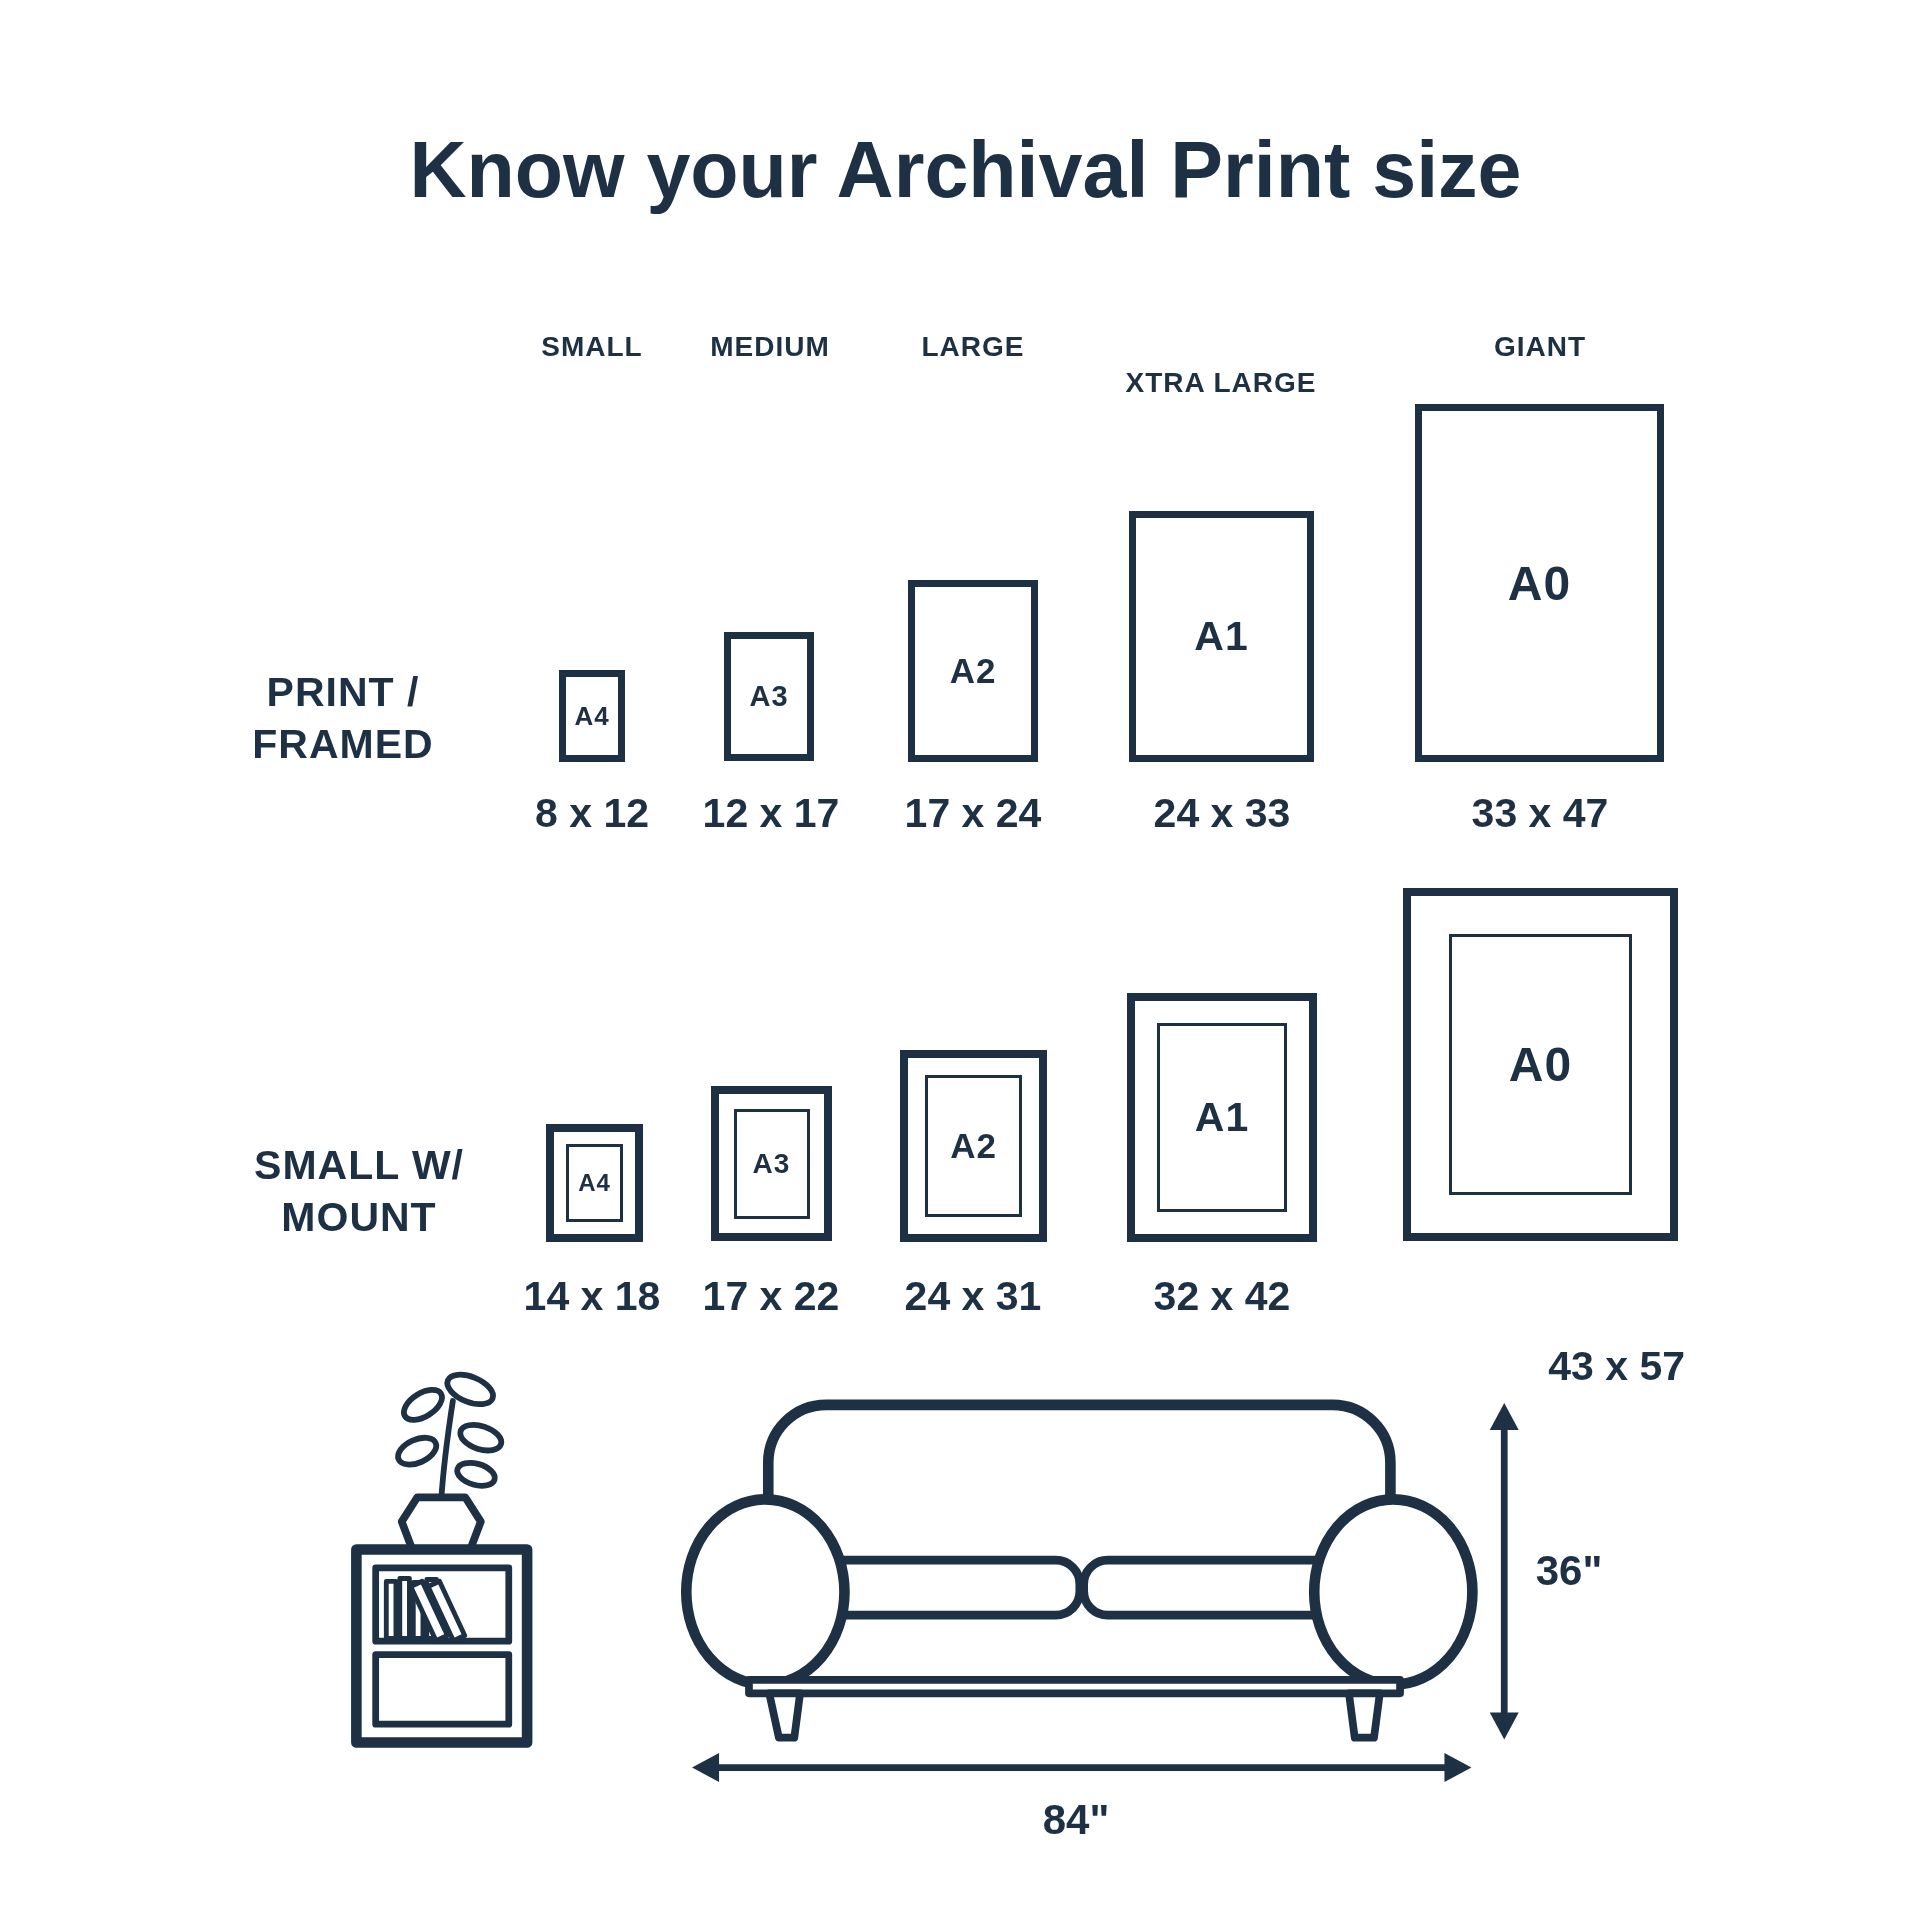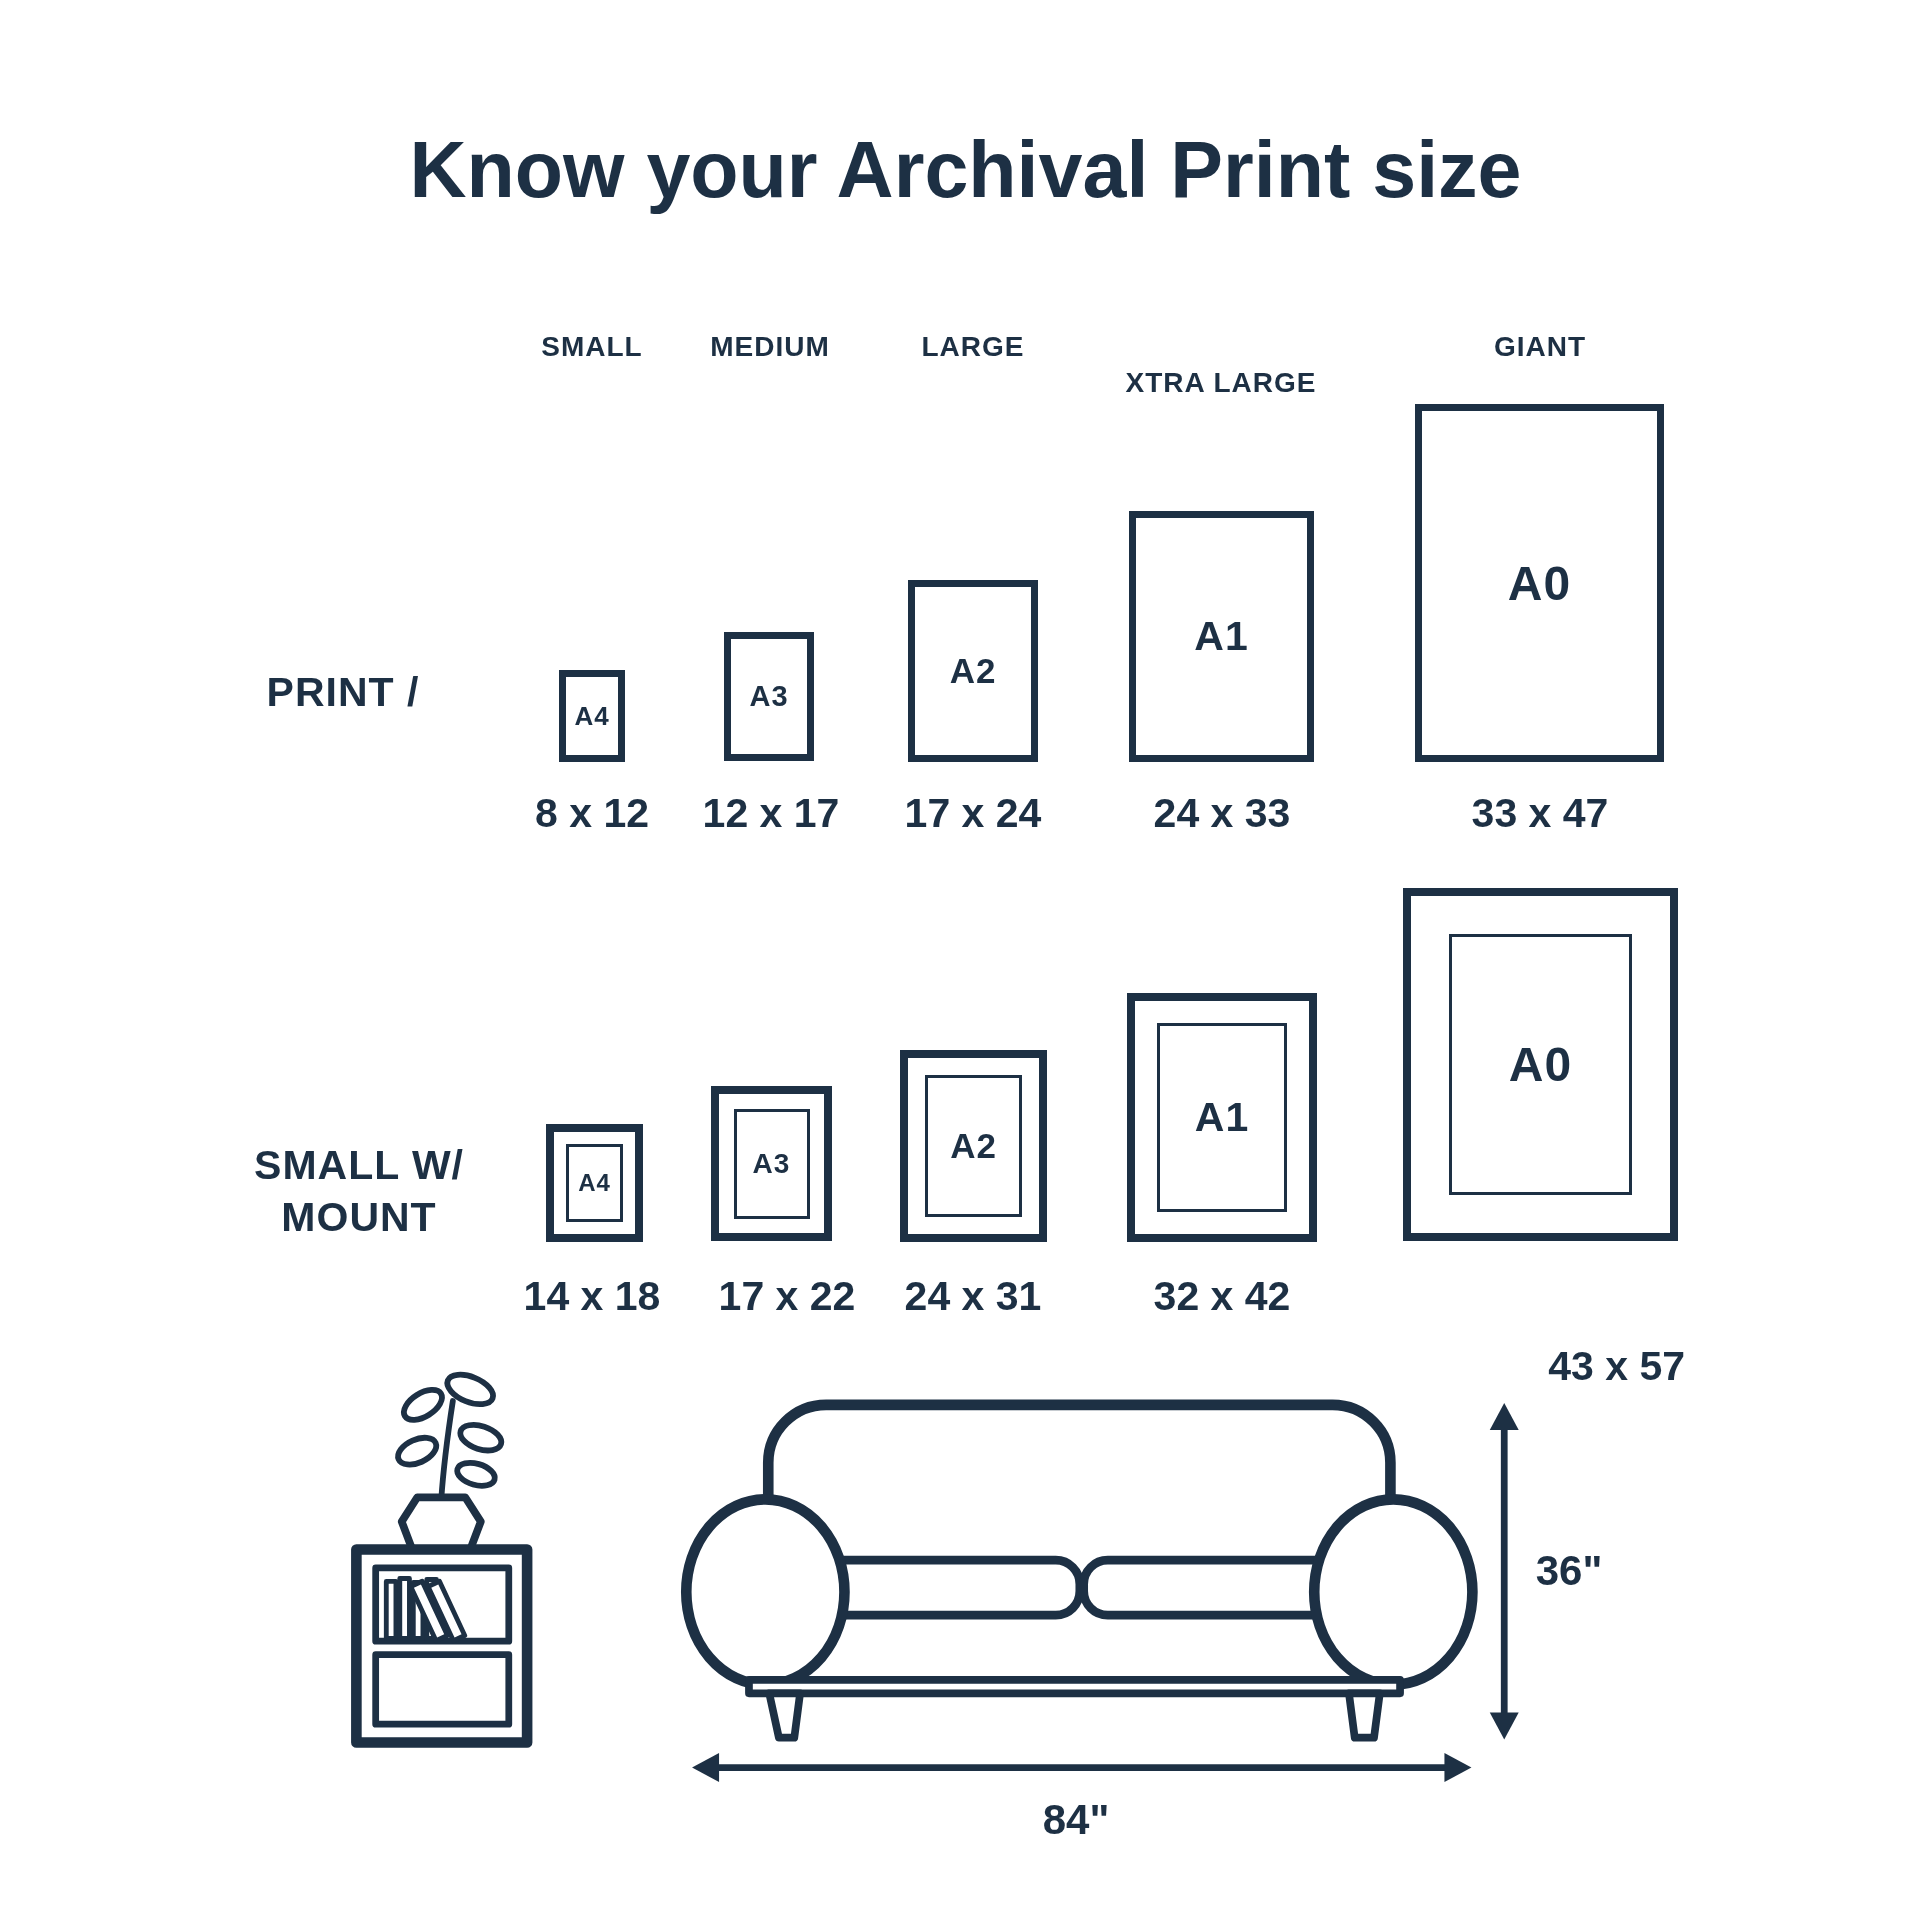--- a/index.html
+++ b/index.html
@@ -79,20 +79,21 @@
 <div class="abs title">Know your Archival Print size</div>
 
 <div class="abs col-header" style="left:399px;">SMALL</div>
 <div class="abs col-header" style="left:577px;">MEDIUM</div>
 <div class="abs col-header" style="left:780px;">LARGE</div>
 <div class="abs col-header" style="left:1028px;margin-top:36px;">XTRA LARGE</div>
 <div class="abs col-header" style="left:1347px;">GIANT</div>
 
 <div class="abs row-label" style="left:150px;top:666px;">
   <div>PRINT /</div>
+  <div>FRAMED</div>
 </div>
 
 <div class="abs print-frame" style="left:559px;top:670px;width:66px;height:92px;">
   <span class="paper-label" style="font-size:26px;">A4</span>
 </div>
 <div class="abs print-frame" style="left:724px;top:632px;width:90px;height:129px;">
   <span class="paper-label" style="font-size:29px;">A3</span>
 </div>
 <div class="abs print-frame" style="left:908px;top:580px;width:130px;height:182px;">
   <span class="paper-label" style="font-size:35px;">A2</span>
@@ -135,21 +136,21 @@
     <span class="paper-label" style="font-size:41px;">A1</span>
   </div>
 </div>
 <div class="abs mount-frame" style="left:1403px;top:888px;width:275px;height:353px;">
   <div class="mount-window" style="inset:38px;">
     <span class="paper-label" style="font-size:48px;">A0</span>
   </div>
 </div>
 
 <div class="abs size-label" style="left:447px;top:1273px;">14 x 18</div>
-<div class="abs size-label" style="left:626px;top:1273px;padding-left:16px;">17 x 22</div>
+<div class="abs size-label" style="left:626px;top:1273px;">17 x 22</div>
 <div class="abs size-label" style="left:828px;top:1273px;">24 x 31</div>
 <div class="abs size-label" style="left:1077px;top:1273px;">32 x 42</div>
 <div class="abs size-label" style="left:1395px;top:1343px;text-align:right;">43 x 57</div>
 
 <svg class="abs" style="left:290px;top:1347px;" width="1352" height="463" viewBox="0 0 1400 480">
   <g fill="none" stroke="currentColor" stroke-linejoin="round" stroke-linecap="round">
 
     <g>
       <path d="M 156,158 C 158,128 162,95 168,56" stroke-width="6"></path>
       <ellipse cx="186" cy="44" rx="25" ry="13" stroke-width="6" fill="#ffffff" transform="rotate(22 186 44)"></ellipse>

